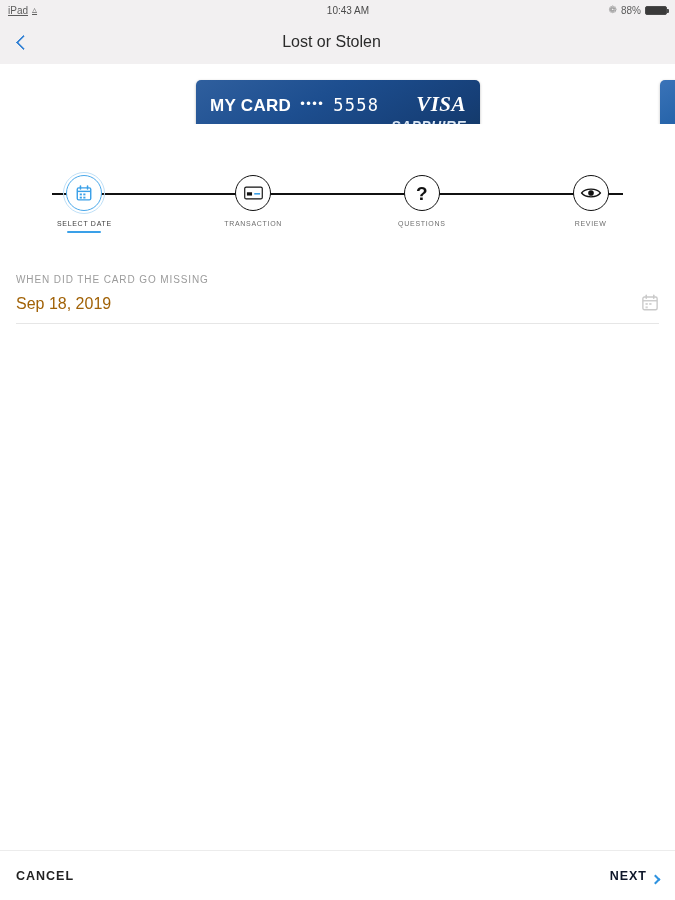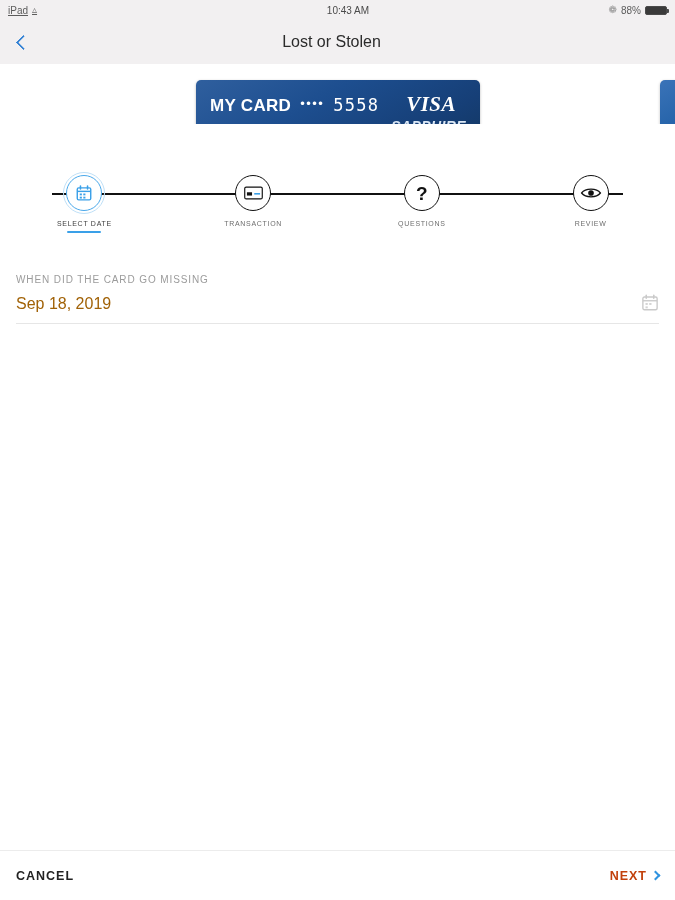--- a/index.html
+++ b/index.html
@@ -54,21 +54,21 @@
   
   .card-area { position: relative; height: 60px; overflow: hidden; background: #fff; }
   .card {
     position: absolute; top: 16px; left: 196px;
     width: 284px; height: 74px; border-radius: 5px;
     background: linear-gradient(150deg, #2f5f9e 0%, #1d4e8f 38%, #163f77 75%, #12365f 100%);
     box-shadow: 0 1px 3px rgba(0,0,0,.28);
     color: #fff; overflow: hidden;
   }
   .card-row {
-    display: flex; align-items: baseline; padding: 12px 24px 0 14px; gap: 9px;
+    display: flex; align-items: baseline; padding: 12px 14px 0 14px; gap: 9px;
   }
   .card-name { font-size: 17px; font-weight: bold; letter-spacing: .3px; }
   .card-dots { font-size: 13px; letter-spacing: 1.5px; position: relative; top: -3px; }
   .card-digits { font-size: 17px; letter-spacing: 1.2px; font-family: "DejaVu Sans Mono", monospace; }
   .card-brand {
     margin-left: auto; font-size: 21px; font-weight: bold;
     font-style: italic; letter-spacing: .5px; font-family: "Liberation Serif", serif;
   }
   .card-sub {
     position: absolute; right: 14px; top: 38px;
@@ -132,23 +132,23 @@
   .footer {
     position: absolute; left: 0; right: 0; bottom: 0; height: 50px;
     border-top: 1px solid #ececec; background: #fff;
     display: flex; align-items: center; padding: 0 16px;
   }
   .btn-cancel {
     font-size: 12.5px; font-weight: bold; letter-spacing: 1px;
     color: #222; cursor: pointer;
   }
   .btn-next {
-    margin-left: auto; display: flex; align-items: center; gap: 5px;
+    margin-left: auto; display: flex; align-items: flex-end; gap: 5px;
     font-size: 12.5px; font-weight: bold; letter-spacing: 1px;
-    color: #c2410c; cursor: pointer;
+    color: #0f172a; cursor: pointer;
   }
   .chev-right {
     width: 7px; height: 7px;
     border-right: 2.2px solid #2f93e0; border-top: 2.2px solid #2f93e0;
     transform: rotate(45deg);
   }
 </style>
 </head>
 <body>
 

